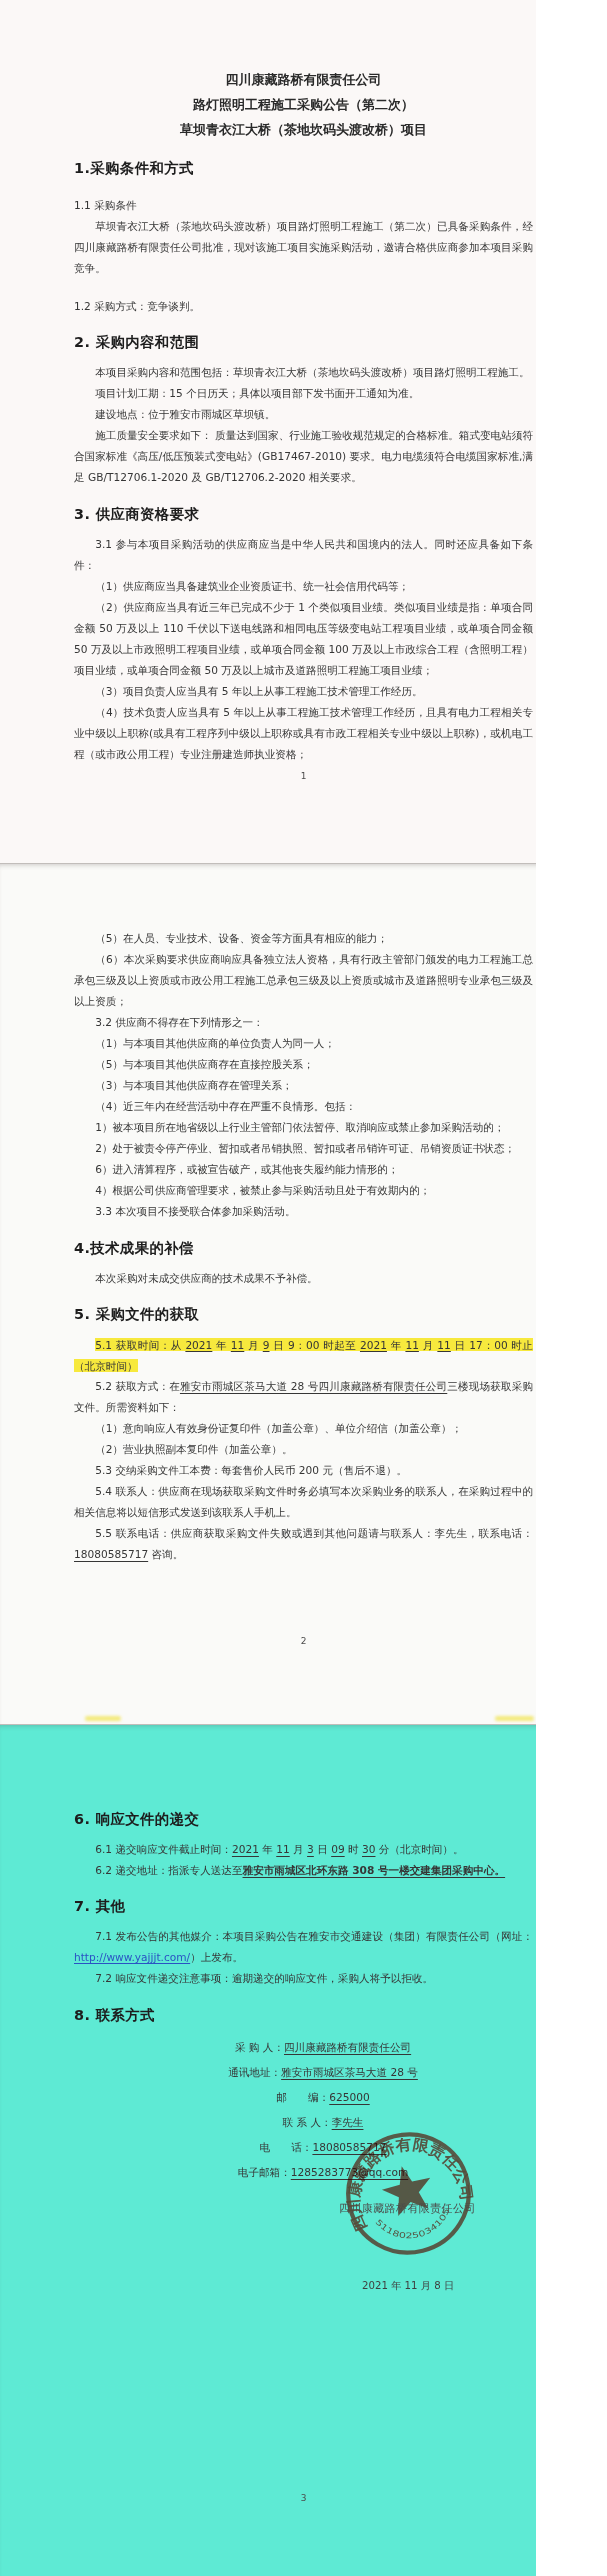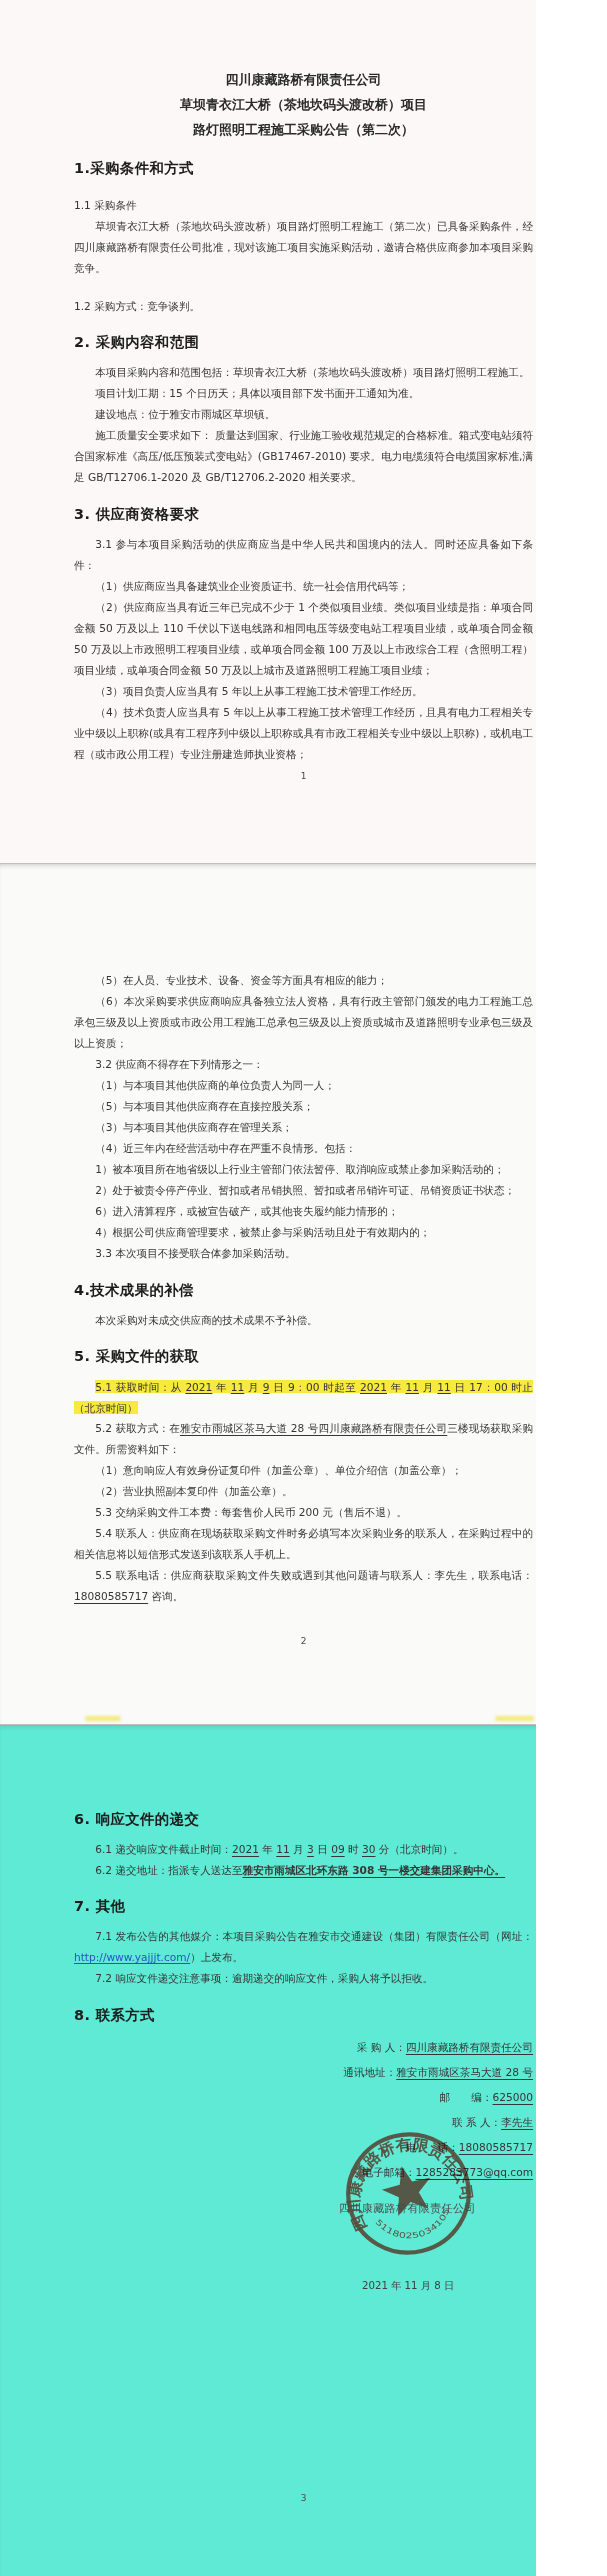--- a/index.html
+++ b/index.html
@@ -11,30 +11,30 @@
   }
   .scan { position:relative; width:536px; height:2576px; overflow:hidden; background:#fbf8f7; }
   .page { position:relative; width:607px; overflow:hidden; }
   .page-1 { height:863px; background:#fbf8f7; }
   .page-2 { height:861px; background:#fafaf8; border-top:1.5px solid #c1bdba;
             box-shadow: inset 0 3.8px 5.3px -3px rgba(90,80,75,.30); }
   .page-3 { height:852px; background:#5eead4; border-top:1.5px solid #c1bdba;
             box-shadow: inset 0 3.8px 5.3px -3px rgba(90,80,75,.30); }
   .content { padding:0 74px; }
   .page-1 .content { padding-top:67px; }
-  .page-2 .content { padding-top:64px;margin-top:42px; }
+  .page-2 .content { padding-top:64px; }
   .page-3 .content { padding-top:68px; }
 
   .title-line { text-align:center; font-weight:bold; font-size:13px; line-height:25px; color:#2a2a2a; }
   .title-block { margin-bottom:4.6px; }
 
   .h1 { font-size:14.4px; font-weight:bold; color:#1d1d1d; margin:16.7px 0 10px; letter-spacing:0.4px; }
   .para { font-size:10.6px; line-height:21px; text-align:justify; text-indent:2em; color:#363636; }
   .para.noindent { text-indent:0;margin-top:17px; }
-  .para.contact { text-indent:0; padding-left:39px; line-height:25px; white-space:pre-wrap; text-align:right; }
+  .para.contact { text-indent:0; padding-left:39px; line-height:25px; white-space:pre-wrap; text-align:center; }
 
   .u { text-decoration:underline; text-underline-offset:3px; text-decoration-thickness:0.8px; }
   .b { font-weight:bold; }
   .hl { background:#f7e93d; padding:0.8px 0; }
   a.lnk { color:#2a52c4; text-decoration:underline; text-underline-offset:2.3px; cursor:pointer; }
 
   .pageno { position:absolute; left:0; right:0; text-align:center; font-size:9px; color:#4b4b4b; }
   .page-1 .pageno { top:771px; }
   .page-2 .pageno { top:772px; }
   .page-3 .pageno { top:768px; }
@@ -51,22 +51,22 @@
 </style>
 </head>
 <body>
 
 <div class="scan">
 
   <div class="page page-1">
     <div class="content">
       <div class="title-block">
         <div class="title-line">四川康藏路桥有限责任公司</div>
+        <div class="title-line">路灯照明工程施工采购公告（第二次）</div>
         <div class="title-line">草坝青衣江大桥（茶地坎码头渡改桥）项目</div>
-        <div class="title-line">路灯照明工程施工采购公告（第二次）</div>
       </div>
       <div class="blocks">
           <div class="h1">1.采购条件和方式</div>
           <p class="para noindent"><span>1.1 采购条件</span></p>
           <p class="para"><span>草坝青衣江大桥（茶地坎码头渡改桥）项目路灯照明工程施工（第二次）已具备采购条件，经四川康藏路桥有限责任公司批准，现对该施工项目实施采购活动，邀请合格供应商参加本项目采购竞争。</span></p>
           <p class="para noindent"><span>1.2 采购方式：竞争谈判。</span></p>
           <div class="h1">2. 采购内容和范围</div>
           <p class="para"><span>本项目采购内容和范围包括：草坝青衣江大桥（茶地坎码头渡改桥）项目路灯照明工程施工。</span></p>
           <p class="para"><span>项目计划工期：15 个日历天；具体以项目部下发书面开工通知为准。</span></p>
           <p class="para"><span>建设地点：位于雅安市雨城区草坝镇。</span></p>

